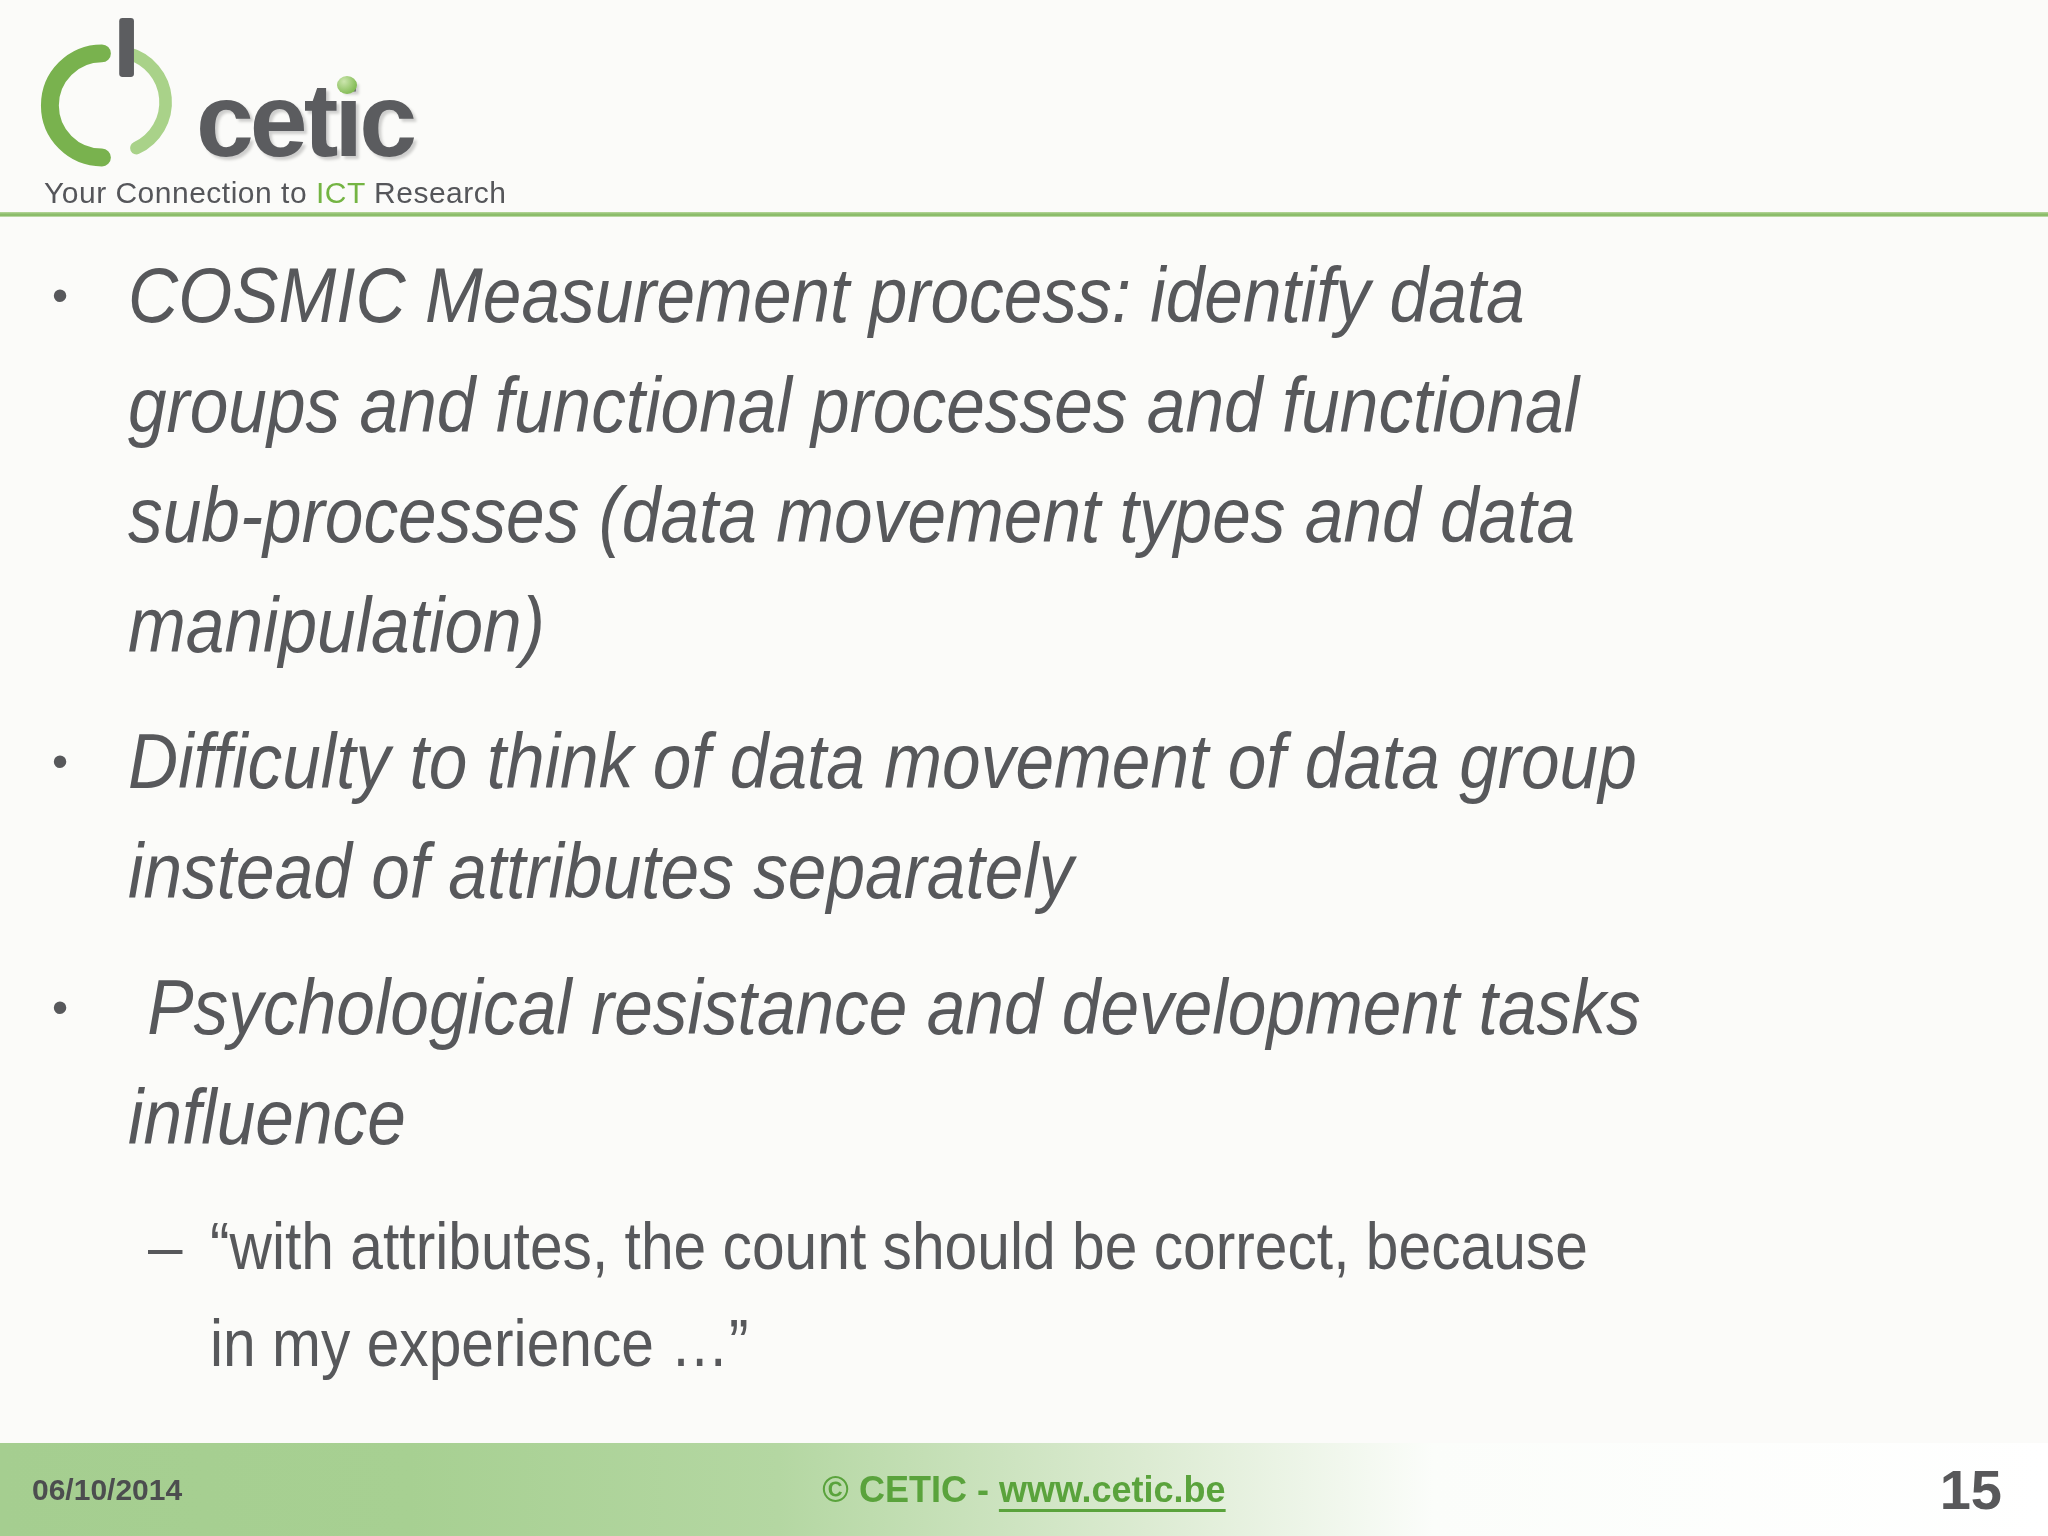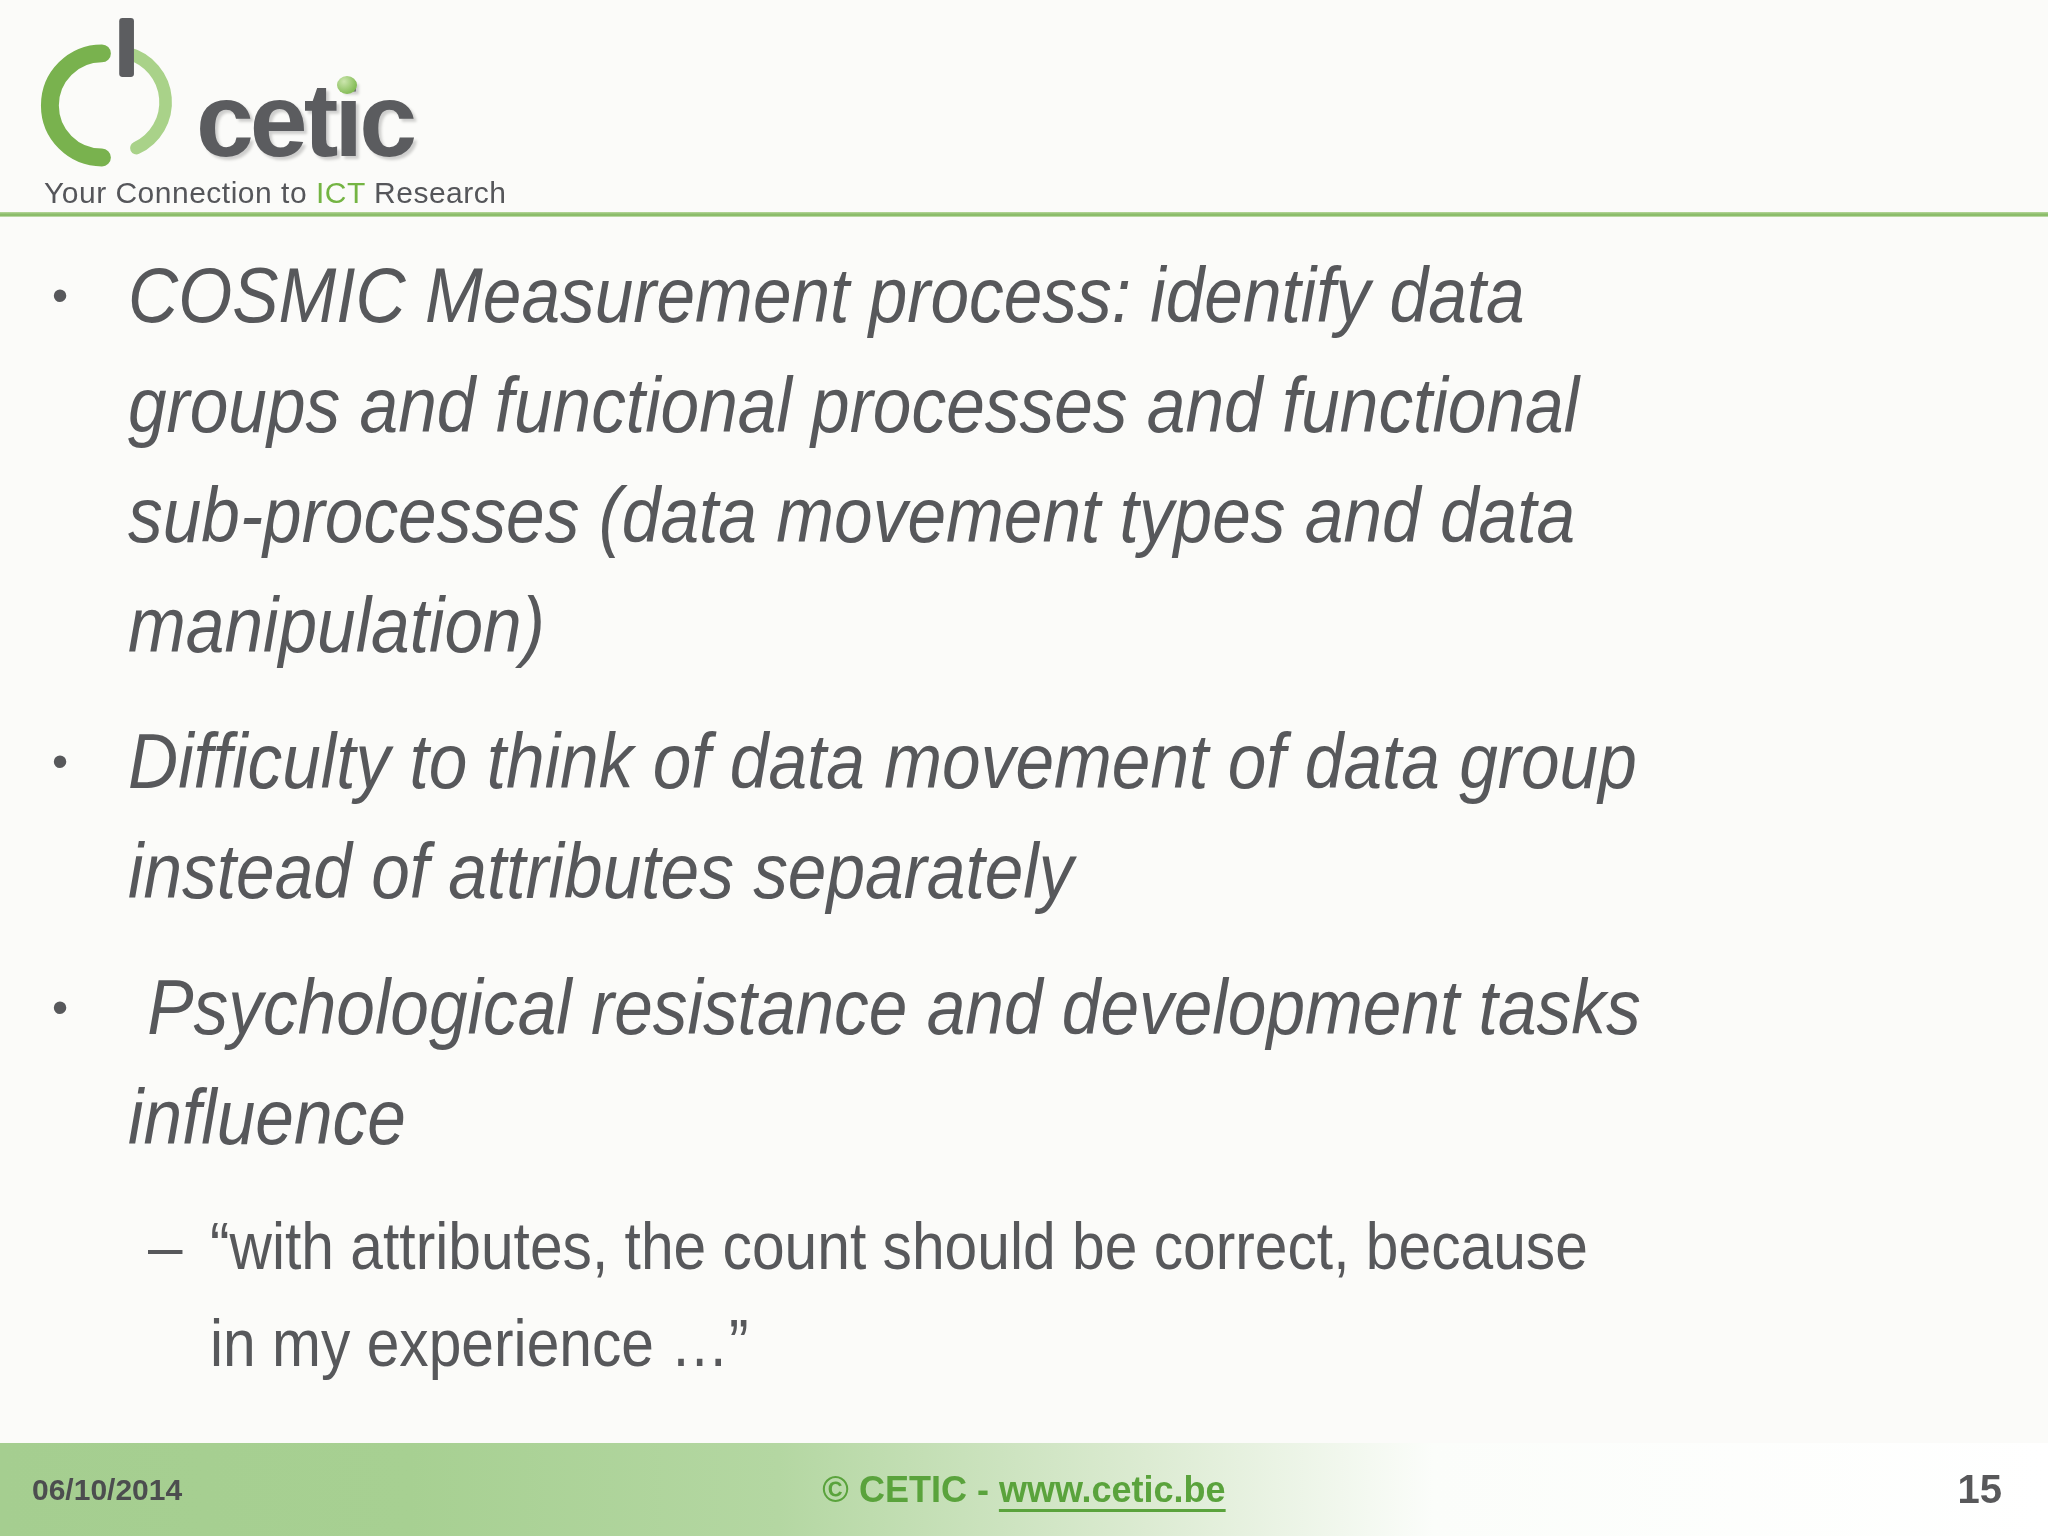--- a/index.html
+++ b/index.html
@@ -84,21 +84,21 @@
   .footer-center{
     position:absolute;left:0;top:0;width:100%;height:93px;line-height:93px;
     text-align:center;font-size:36px;font-weight:bold;color:#5aa33c;white-space:pre;
   }
   .footer-link{
     color:#5aa33c;text-decoration:underline;
     text-decoration-thickness:3px;text-underline-offset:7px;margin-top:14px;
   }
   .footer-page{
     position:absolute;right:46px;top:0;height:93px;line-height:93px;
-    font-size:40px;font-weight:bold;color:#58585a;
+    font-size:56px;font-weight:bold;color:#58585a;
   }
 </style>
 </head>
 <body>
 
 <div class="slide">
 
   <div class="header">
     <div class="green-rule"></div>
 

